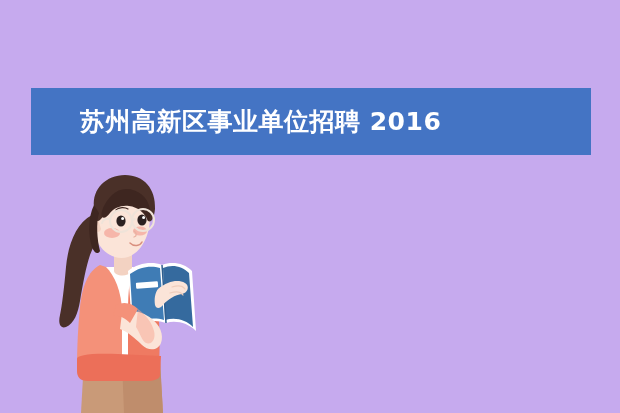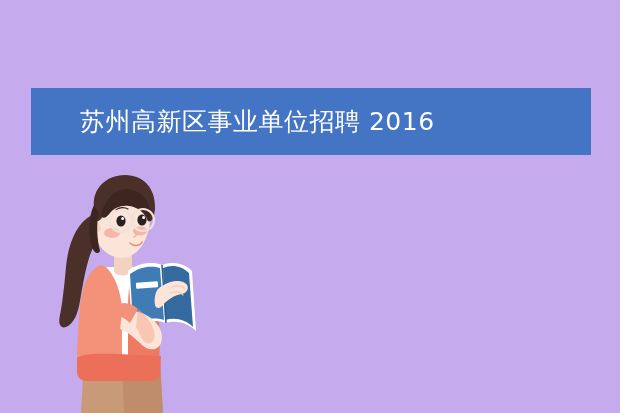--- a/index.html
+++ b/index.html
@@ -28,21 +28,21 @@
     height: 67px;
     background: #4474c4;
     display: flex;
     align-items: center;
     box-sizing: border-box;
     padding-left: 49px;
   }
   #title-text {
     color: #ffffff;
     font-size: 25px;
-    font-weight: normal;
+    font-weight: bold;
     letter-spacing: 0.5px;
     white-space: nowrap;
     line-height: 1;
     font-family: "DejaVu Sans", "Liberation Sans", sans-serif;
   }
   
   #illustration {
     position: absolute;
     left: 30px;
     top: 163px;

